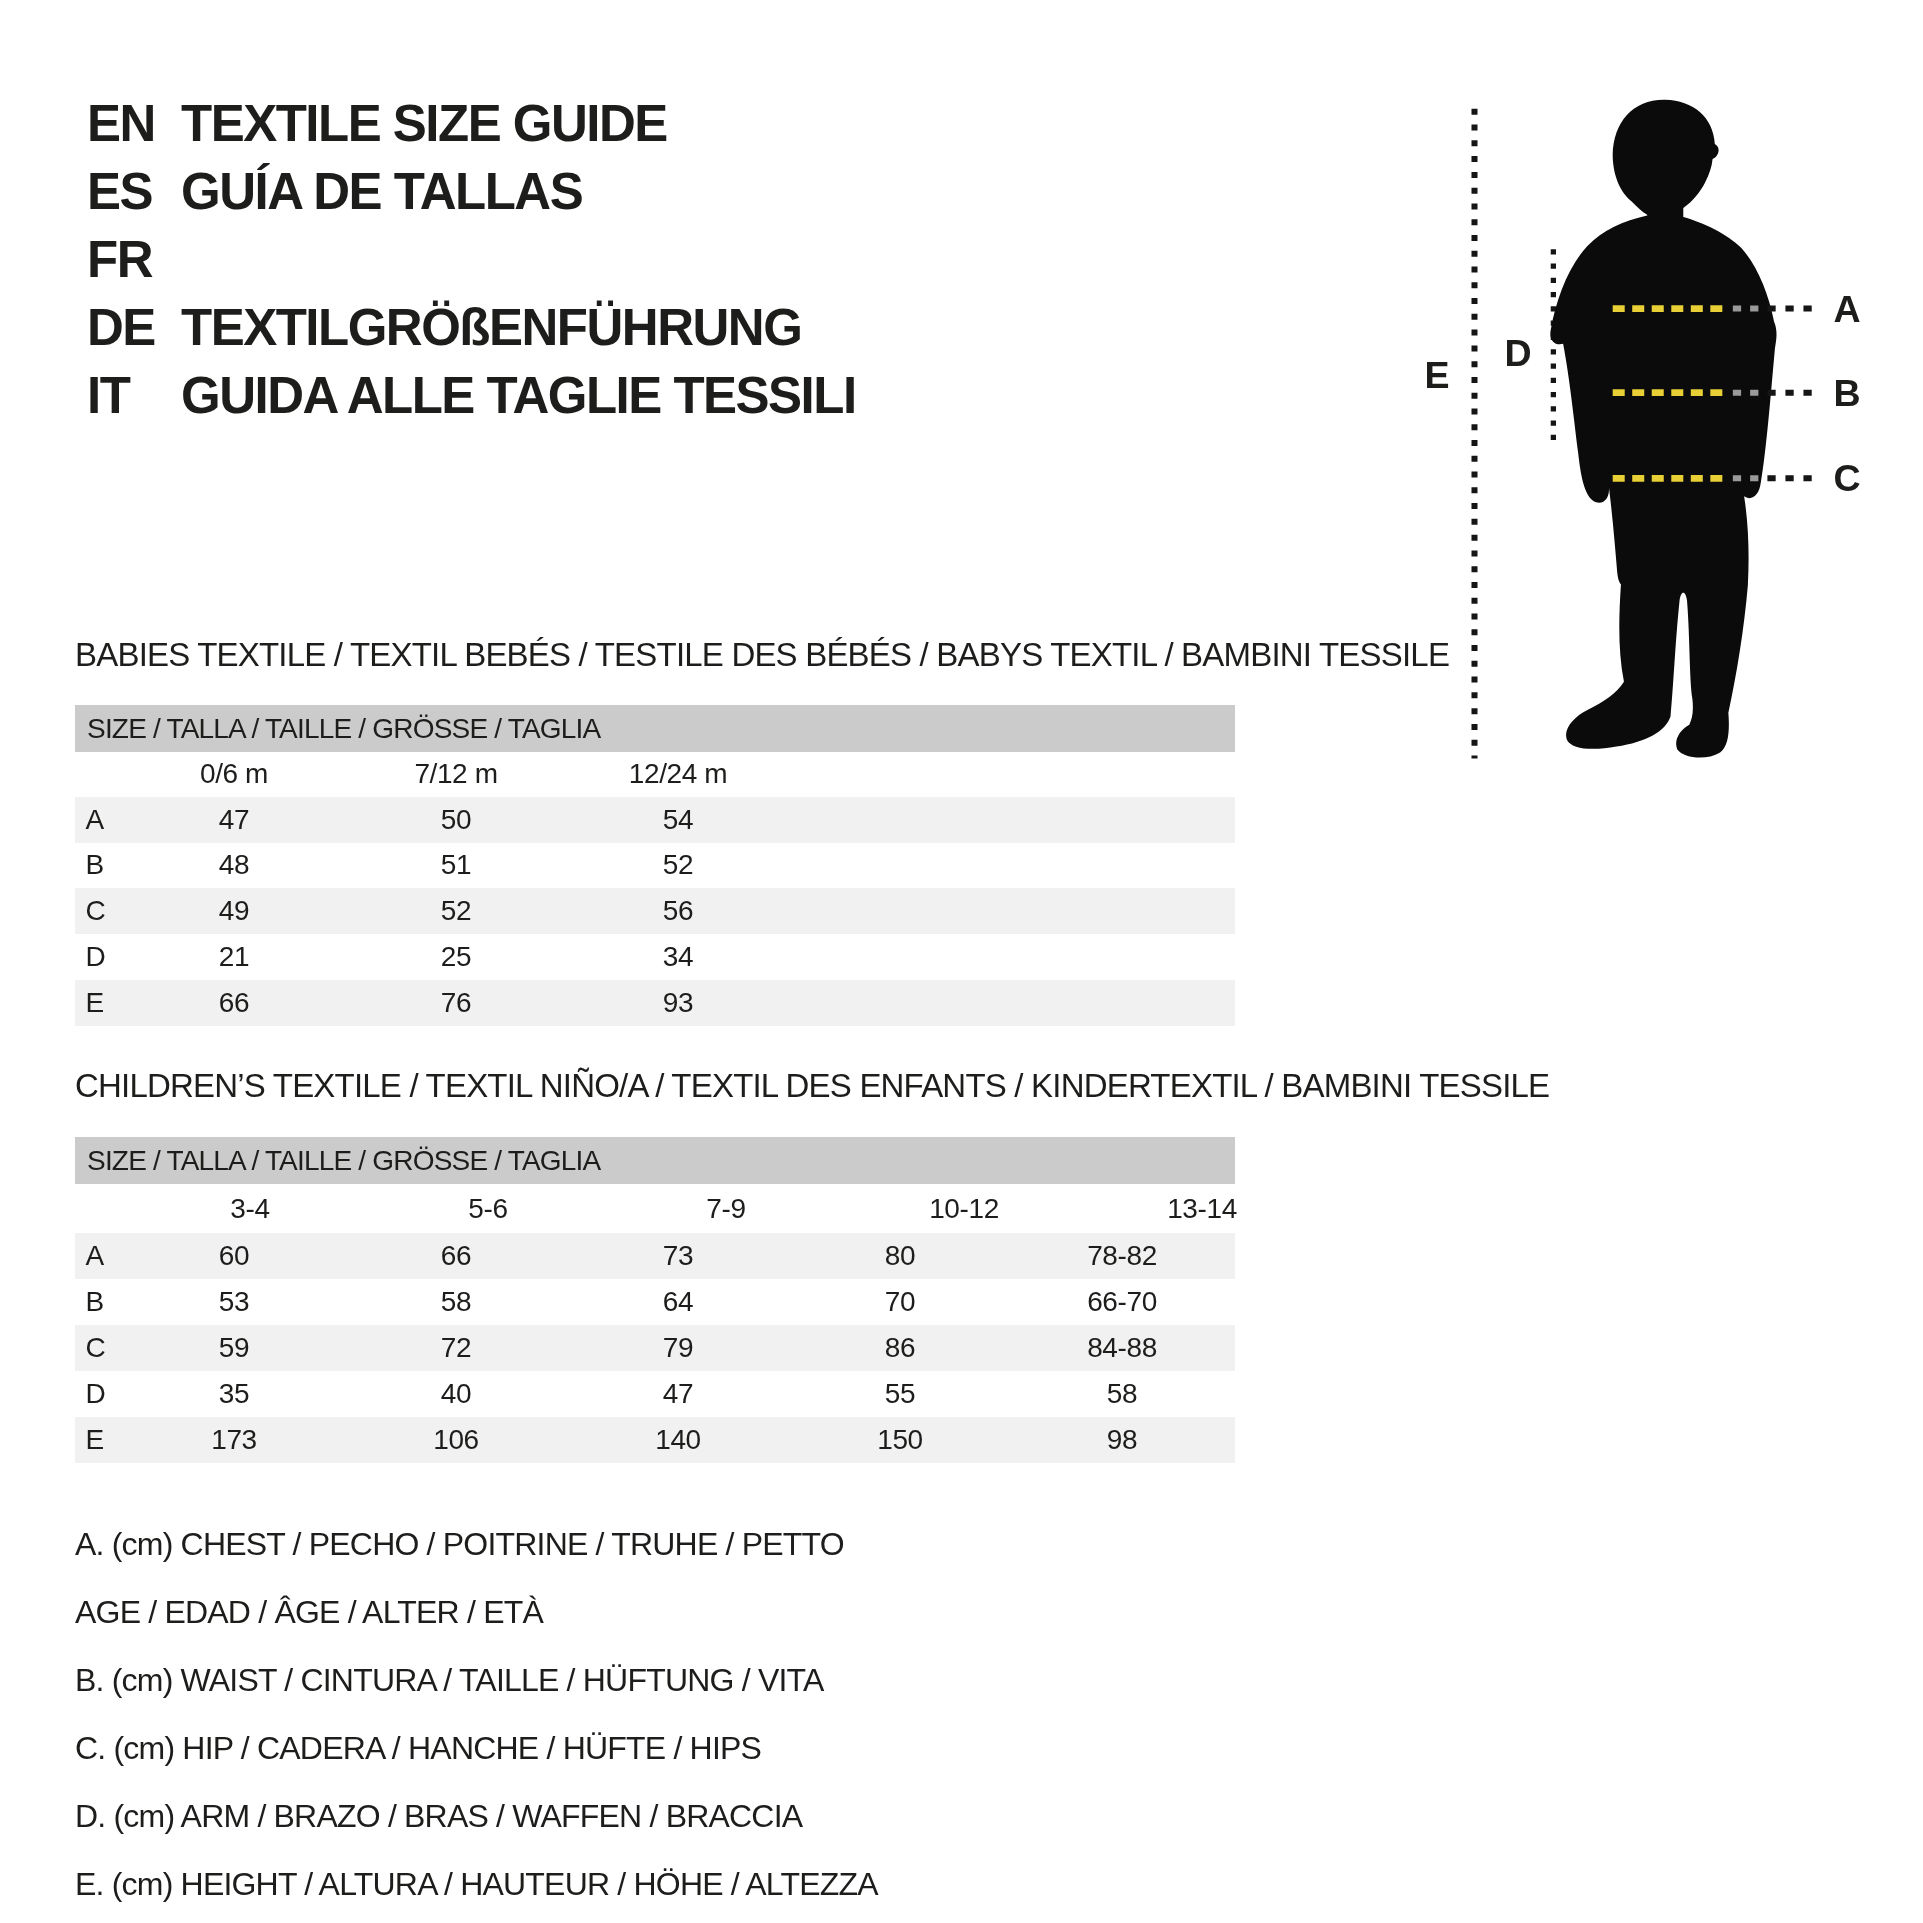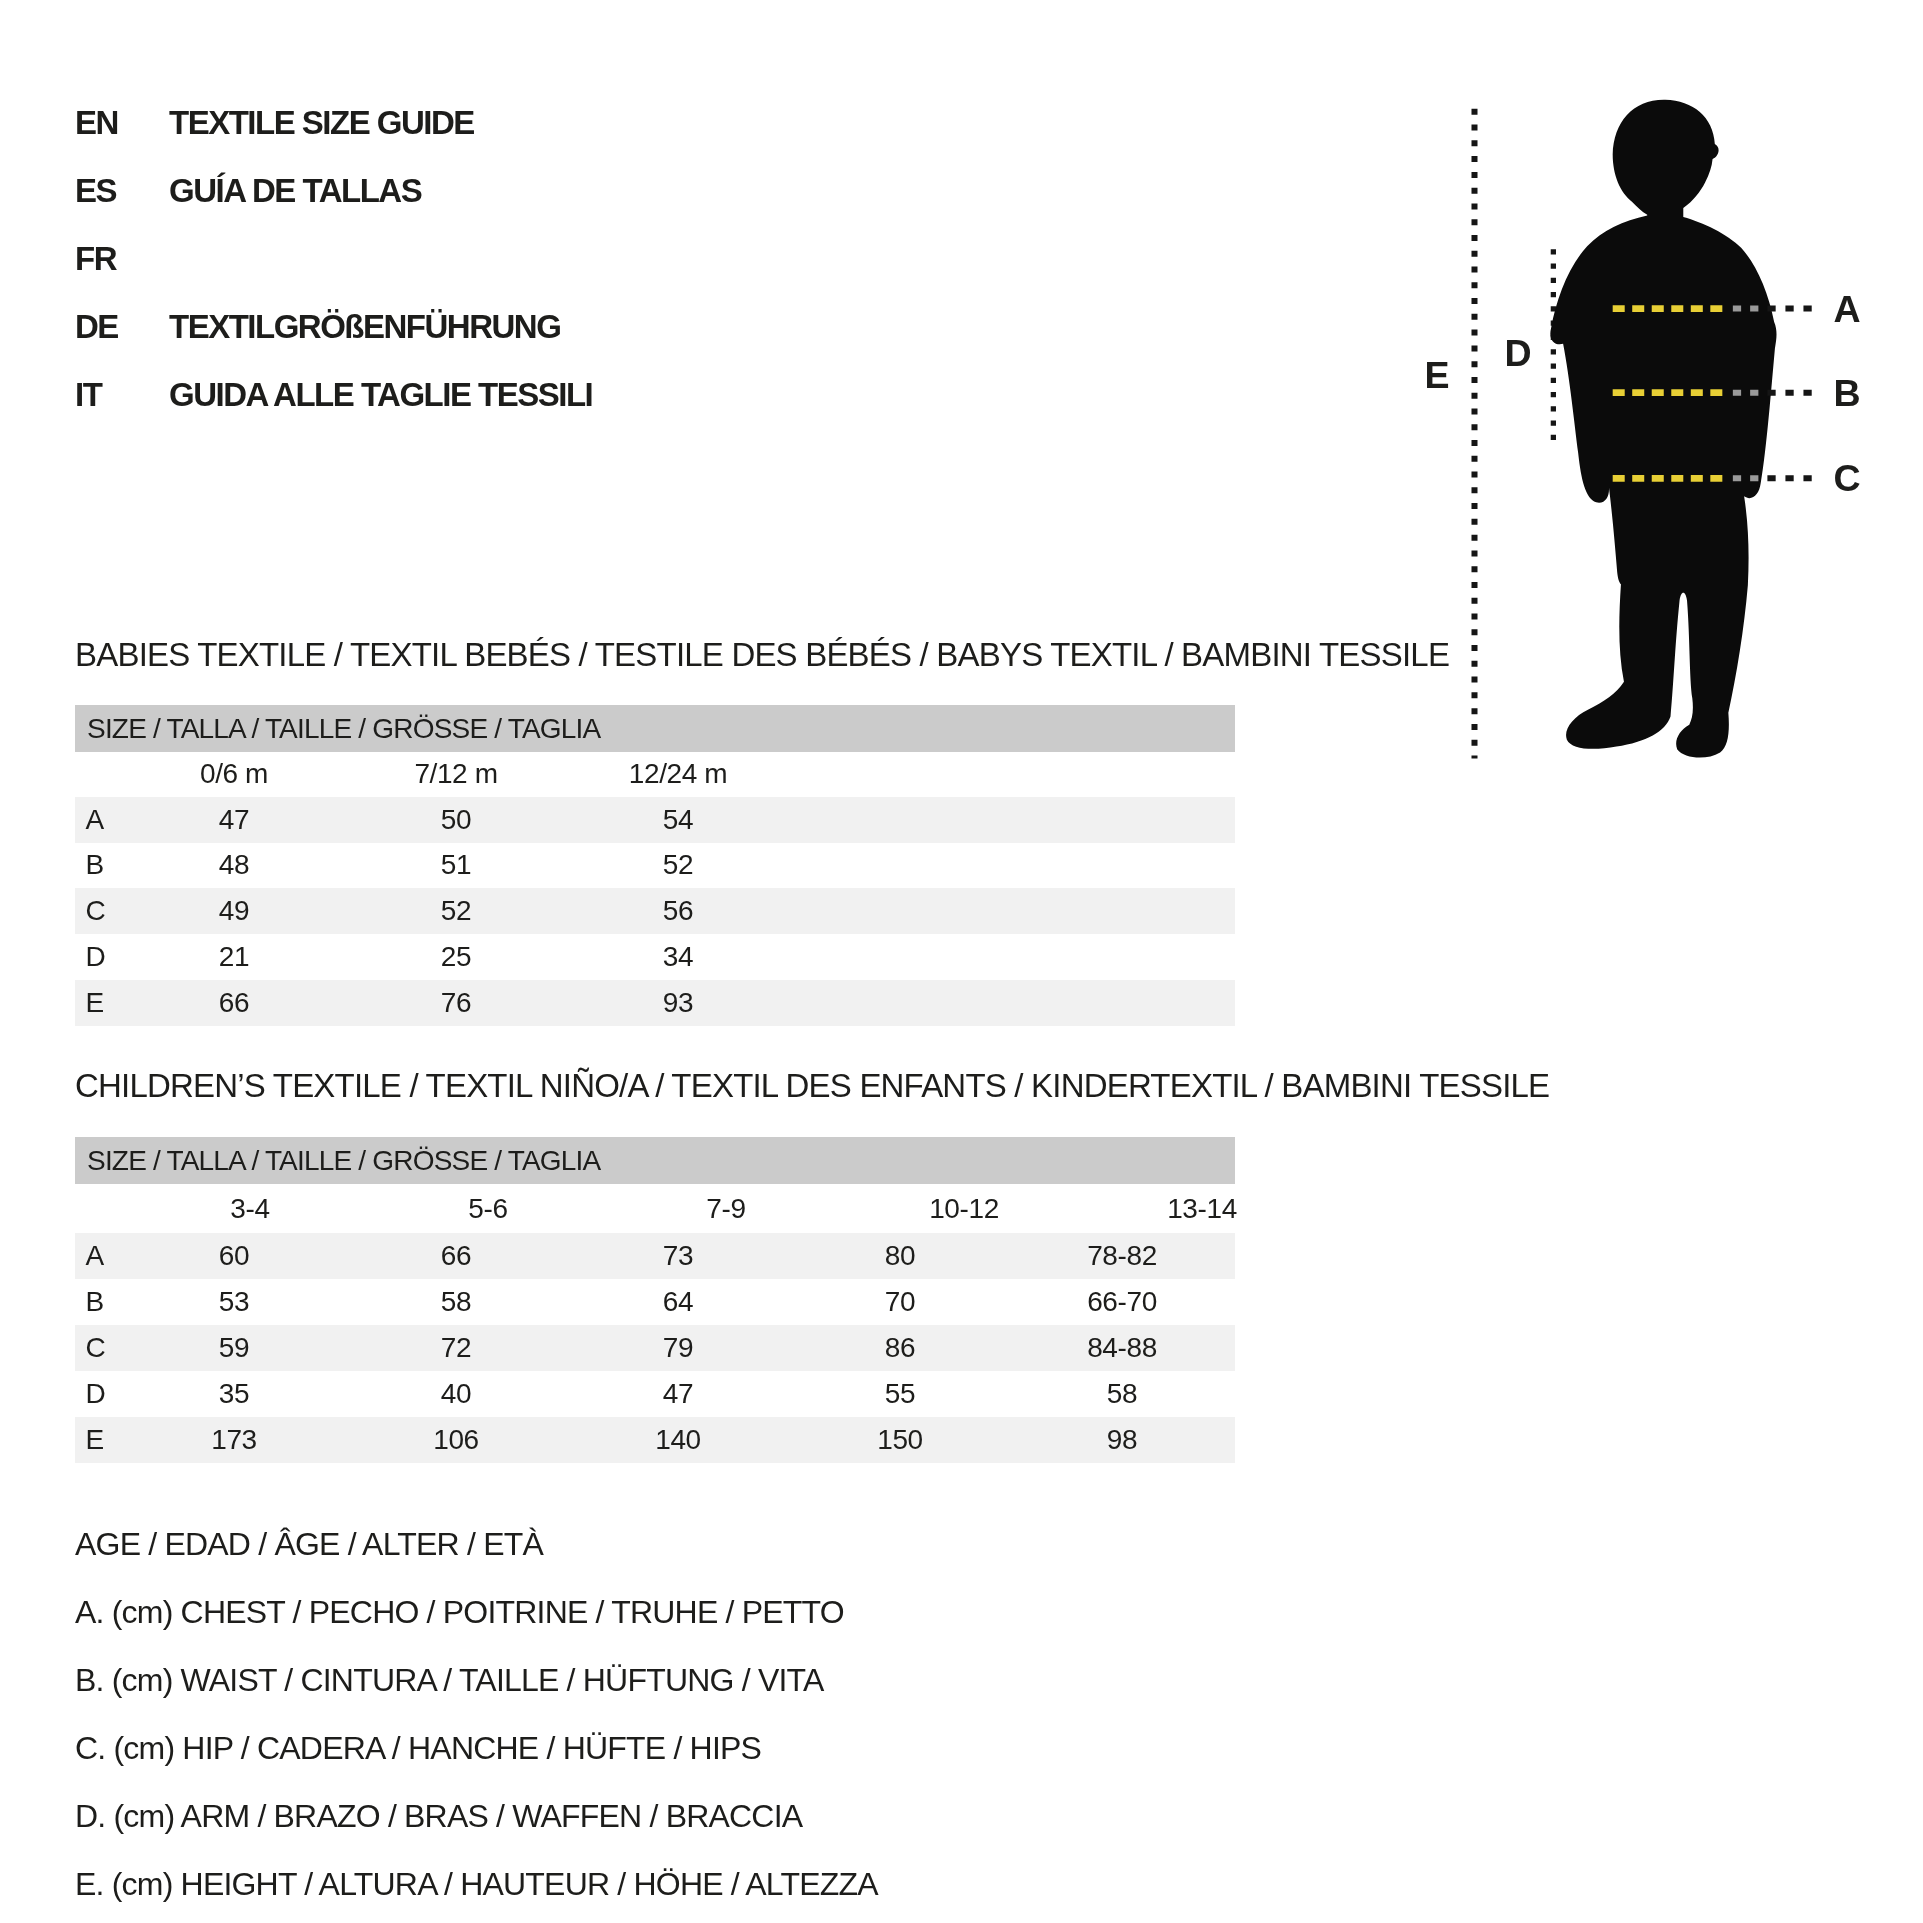--- a/index.html
+++ b/index.html
@@ -3,21 +3,21 @@
 <meta charset="utf-8">
 <style>
   html,body{margin:0;padding:0;background:#ffffff;}
   .canvas{
     position:relative;width:1924px;height:1924px;background:#ffffff;overflow:hidden;
     font-family:"Liberation Sans","DejaVu Sans",sans-serif;color:#1d1d1b;
     font-stretch:condensed;
   }
   
   .langs{position:absolute;left:75px;top:89px;}
-  .lang-row{display:flex;height:68px;align-items:center;font-size:33px;font-weight:700;letter-spacing:-1.5px;}
+  .lang-row{display:flex;height:68px;align-items:center;font-size:51px;font-weight:700;letter-spacing:-1.5px;margin-left:12px;}
   .lang-code{width:94px;flex:none;}
   
   .sec-title{position:absolute;left:75px;font-size:33px;font-weight:400;letter-spacing:-0.8px;white-space:nowrap;}
   
   .size-bar{position:absolute;left:75px;width:1160px;height:47px;background:#cbcbcb;
     display:flex;align-items:center;padding-left:12px;box-sizing:border-box;
     font-size:28px;font-weight:400;letter-spacing:-0.8px;}
   
   .t-row{position:absolute;left:75px;width:1160px;display:grid;
     grid-template-columns:48px repeat(5,222px);align-items:center;
@@ -216,22 +216,22 @@
   <div class="t-row striped" style="top:1417px;height:46px;">
     <div class="lab">E</div>
     <div class="cell">173</div>
     <div class="cell">106</div>
     <div class="cell">140</div>
     <div class="cell">150</div>
     <div class="cell">98</div>
   </div>
 
   <div class="legend">
+    <div class="legend-row">A. (cm) CHEST / PECHO / POITRINE / TRUHE / PETTO</div>
     <div class="legend-row">AGE / EDAD / ÂGE / ALTER / ETÀ</div>
-    <div class="legend-row">A. (cm) CHEST / PECHO / POITRINE / TRUHE / PETTO</div>
     <div class="legend-row">B. (cm) WAIST / CINTURA / TAILLE / HÜFTUNG / VITA</div>
     <div class="legend-row">C. (cm) HIP / CADERA / HANCHE / HÜFTE / HIPS</div>
     <div class="legend-row">D. (cm) ARM / BRAZO / BRAS / WAFFEN / BRACCIA</div>
     <div class="legend-row">E. (cm) HEIGHT / ALTURA / HAUTEUR / HÖHE / ALTEZZA</div>
   </div>
 
 </div>
 
 
 </body></html>

